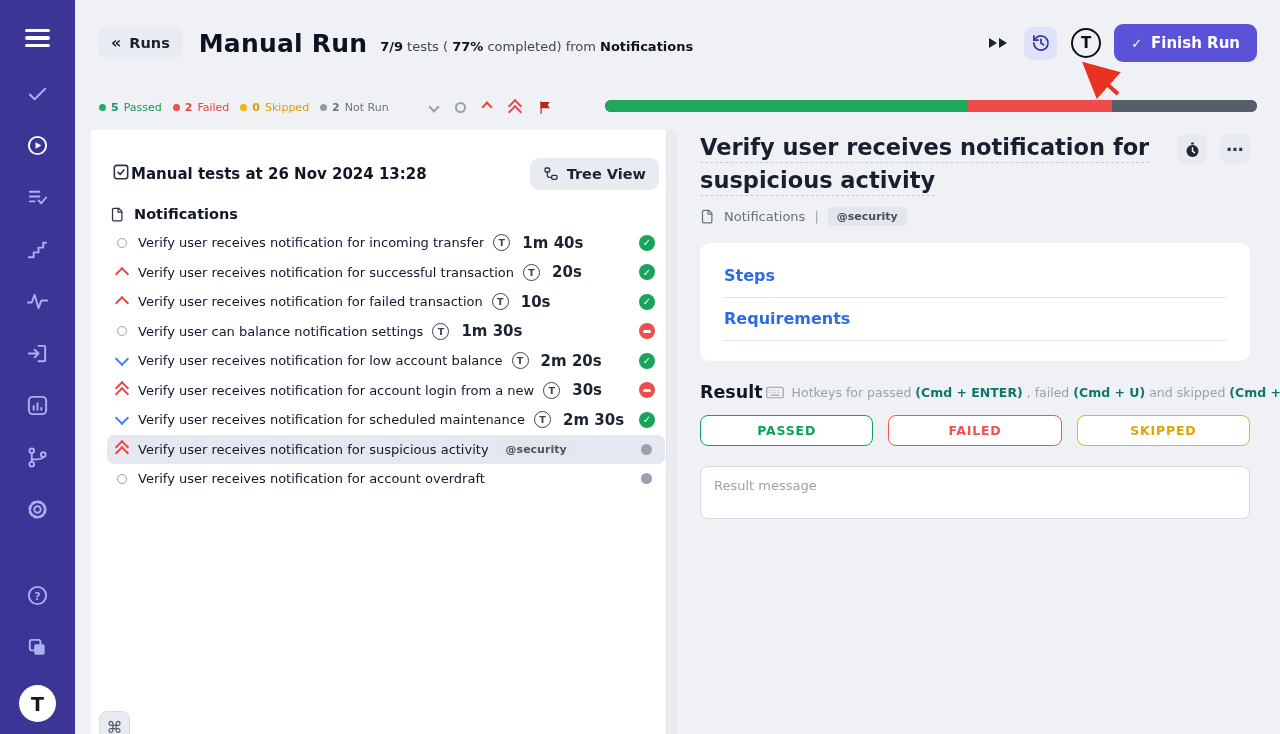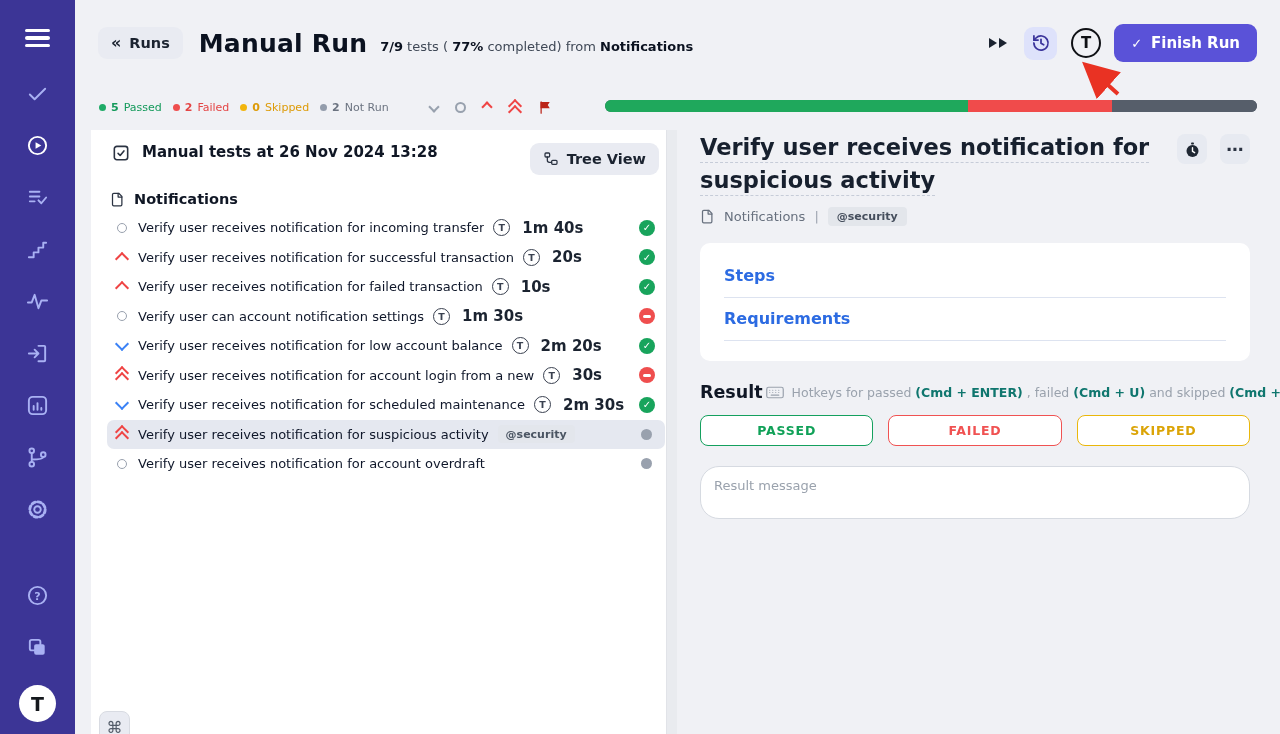--- a/index.html
+++ b/index.html
@@ -73,21 +73,21 @@
   .dblchev::before,.dblchev::after { content:""; position:absolute; left:2px; width:8px; height:8px; border-left:2.3px solid currentColor; border-top:2.3px solid currentColor; transform:rotate(45deg); }
   .dblchev::before { top:1px; } .dblchev::after { top:7px; }
   .flag-ico { cursor:pointer; display:flex; }
   .flag-ico svg { width:15px; height:15px; }
 
   .progress { position:absolute; left:605px; top:100px; width:652px; height:12px; border-radius:7px; overflow:hidden; display:flex; background:#565e6a; z-index:2; }
   .pg-g { background:#1fa85c; } .pg-r { background:#f04b4b; } .pg-d { background:#565e6a; }
 
   
   .left-panel { position:absolute; left:91px; top:130px; width:586px; bottom:0; background:#fff; overflow:hidden; z-index:1; }
-  .panel-head { display:flex; gap:11px; padding:13px 18px 8px 20px; }
+  .panel-head { display:flex; align-items:center; padding:28px 18px 8px 20px; }
   .panel-head .run-ico svg { width:20px; height:20px; stroke:#2b3342; fill:none; stroke-width:1.9; stroke-linecap:round; stroke-linejoin:round; }
   .run-title { font-size:15px; font-weight:bold; color:#101725; }
   .tree-btn { margin-left:auto; }
   .tree-btn svg { width:16px; height:16px; stroke:#2b3342; fill:none; stroke-width:1.9; stroke-linecap:round; stroke-linejoin:round; }
   .group-row { display:flex; align-items:center; gap:9px; padding:8px 4px 5px 19px; font-size:14.5px; font-weight:bold; color:#101725; cursor:pointer; }
   .file-ico svg { width:15px; height:15px; stroke:#2b3342; fill:none; stroke-width:2; stroke-linecap:round; stroke-linejoin:round; display:block; }
   .test-list { padding:1px 12px 0 16px; }
   .test-row { display:flex; align-items:center; gap:9px; height:29.5px; padding:0 10px 0 7px; border-radius:7px; cursor:pointer; }
   .test-row.selected { background:#e5e8f0; }
   .t-title { font-size:13px; font-weight:normal; color:#0f172a; white-space:nowrap; overflow:hidden; min-width:0; flex-shrink:1; }
@@ -130,21 +130,21 @@
   .result-heading { font-size:17.5px; font-weight:bold; color:#101725; }
   .hotkeys { display:flex; align-items:center; gap:8px; font-size:12.5px; color:#9aa2ad; white-space:pre; }
   .hotkeys svg { width:18px; height:13px; stroke:#9aa2ad; fill:none; stroke-width:1.6; stroke-linecap:round; }
   .hk-bold { color:#0f766e; font-weight:bold; }
   .result-buttons { margin-top:13px; display:flex; gap:15px; }
   .res-btn { flex:1; height:31px; border-radius:8px; background:#fff; font-size:12.5px; font-weight:bold; letter-spacing:.8px; cursor:pointer; }
   .rb-pass { border:1.7px solid #14a05e; color:#10a158; }
   .rb-fail { border:1.7px solid #f05252; color:#f05252; }
   .rb-skip { border:1.7px solid #eab70a; color:#dba407; }
   .result-msg {
-    margin-top:20px; width:100%; height:53px; border:1px solid #d6dae1; border-radius:19px;
+    margin-top:20px; width:100%; height:53px; border:1px solid #d6dae1; border-radius:8px;
     padding:11px 13px; font-family:inherit; font-size:13px; color:#2b3342; background:#fff; resize:none; outline:none;
   }
   .result-msg::placeholder { color:#9aa2ad; }
 
   .annotation { position:absolute; left:1074px; top:56px; width:52px; height:44px; z-index:9; pointer-events:none; }
 </style>
 </head>
 <body>
 
 <aside class="sidebar">
@@ -341,21 +341,21 @@
       <div class="test-row">
     <span class="prio prio-high"></span>
     <span class="t-title">Verify user receives notification for failed transaction</span>
     <span class="t-logo">T</span>
     <span class="t-dur">10s</span>
 
     <span class="t-status st-passed"></span>
   </div>
       <div class="test-row">
     <span class="prio prio-normal"></span>
-    <span class="t-title">Verify user can account notification settings</span>
+    <span class="t-title">Verify user can balance notification settings</span>
     <span class="t-logo">T</span>
     <span class="t-dur">1m 30s</span>
 
     <span class="t-status st-failed"></span>
   </div>
       <div class="test-row">
     <span class="prio prio-low"></span>
     <span class="t-title">Verify user receives notification for low account balance</span>
     <span class="t-logo">T</span>
     <span class="t-dur">2m 20s</span>

